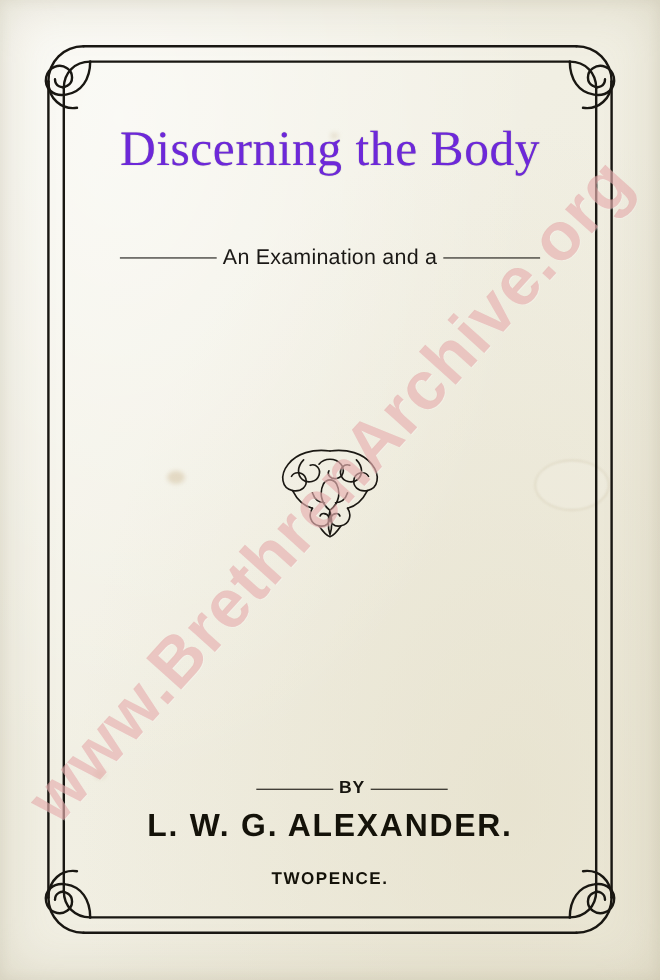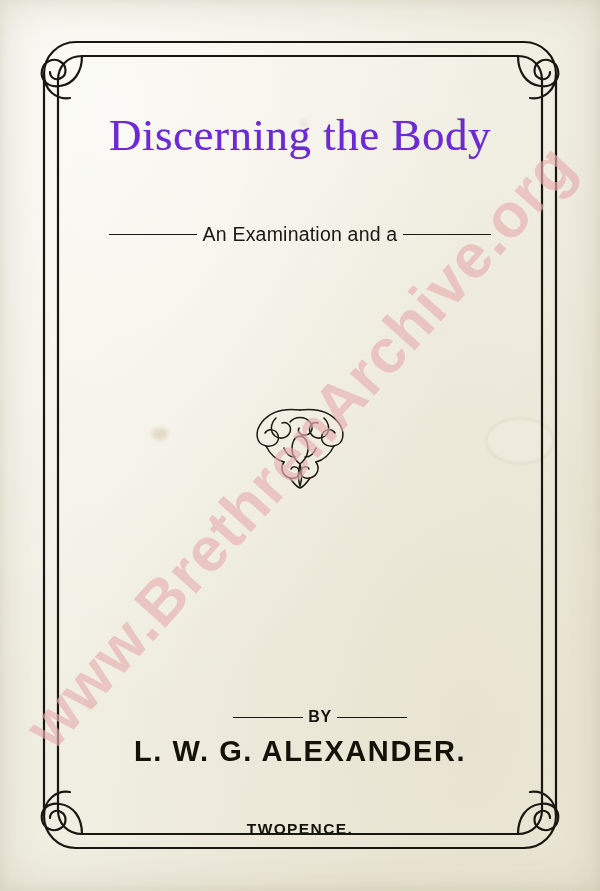--- a/index.html
+++ b/index.html
@@ -127,21 +127,21 @@
   .by-rule.right { margin-left: 5px; }
   .author {
     margin-top: 9px;
     font-family: "Liberation Sans", sans-serif;
     font-size: 29px;
     font-weight: bold;
     letter-spacing: 1.6px;
     color: #141209;
   }
   .price {
-    margin-top: 52px;
+    margin-top: 23px;
     font-family: "Liberation Sans", sans-serif;
     font-size: 15.5px;
     font-weight: bold;
     letter-spacing: 1.4px;
     color: #141209;
   }
 
   
   .watermark {
     position: absolute;

